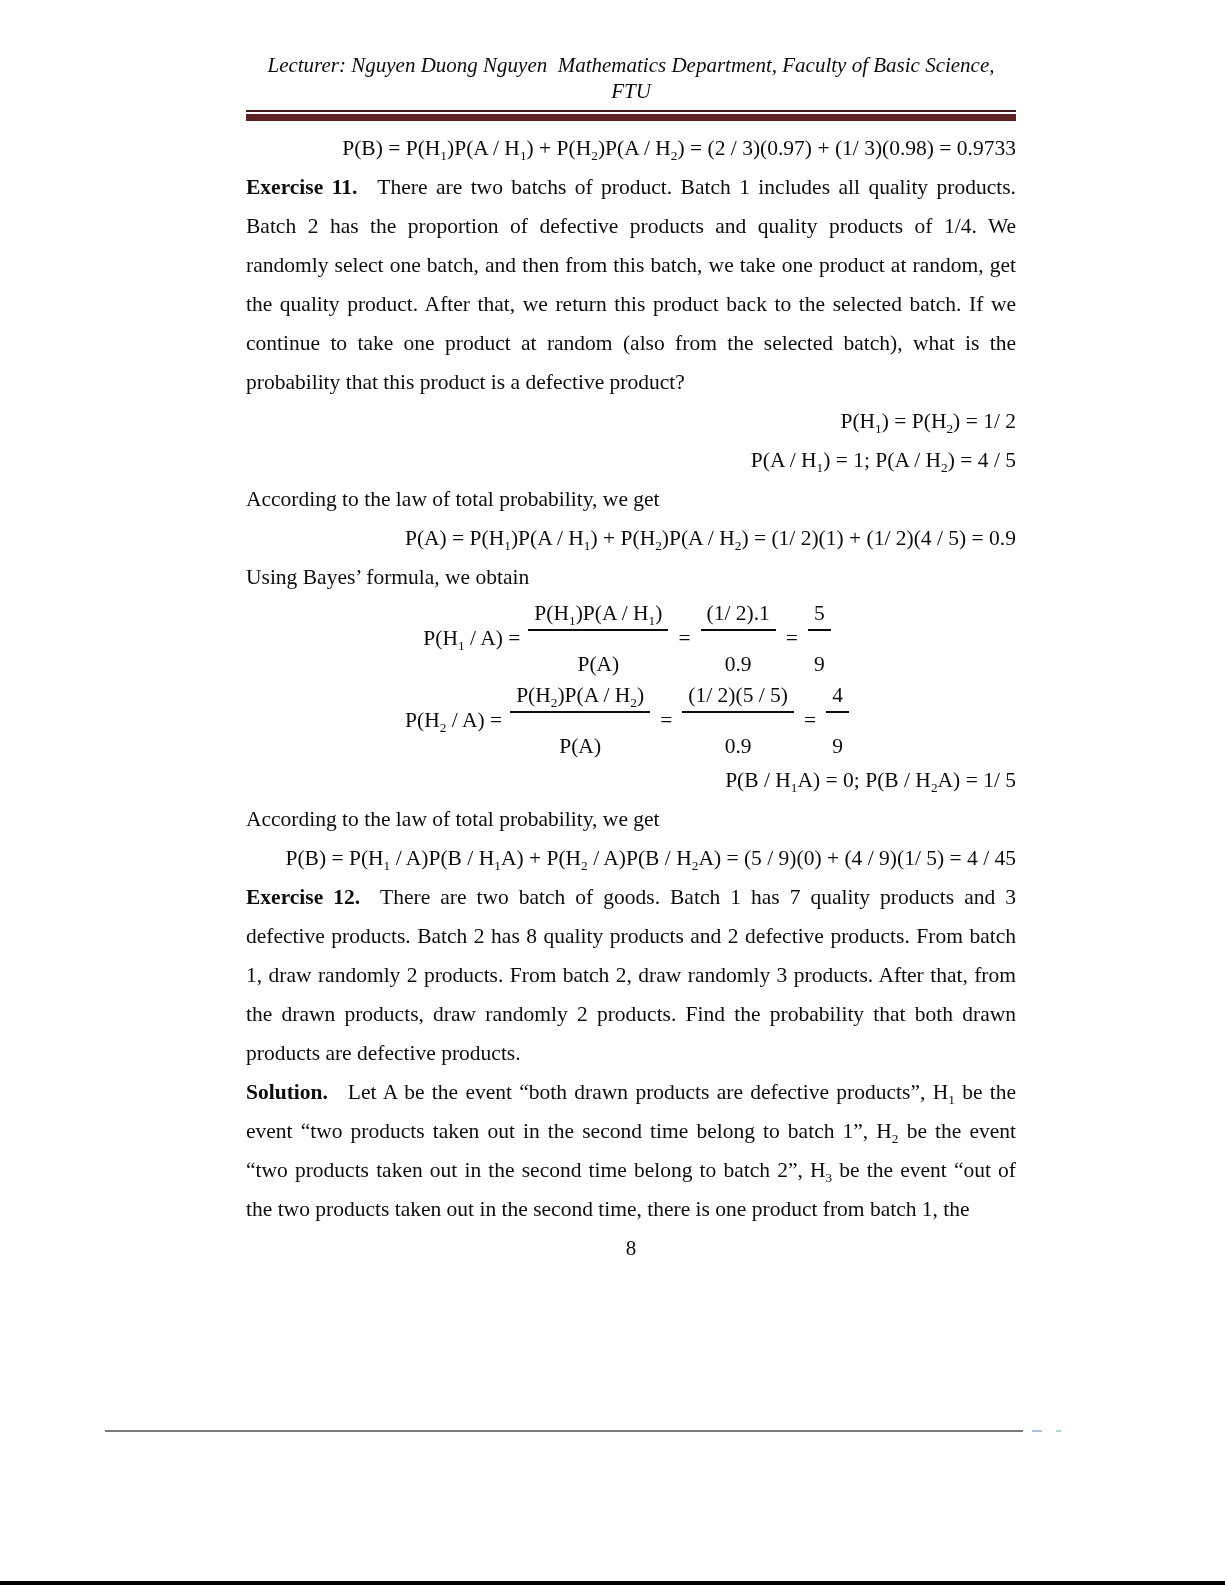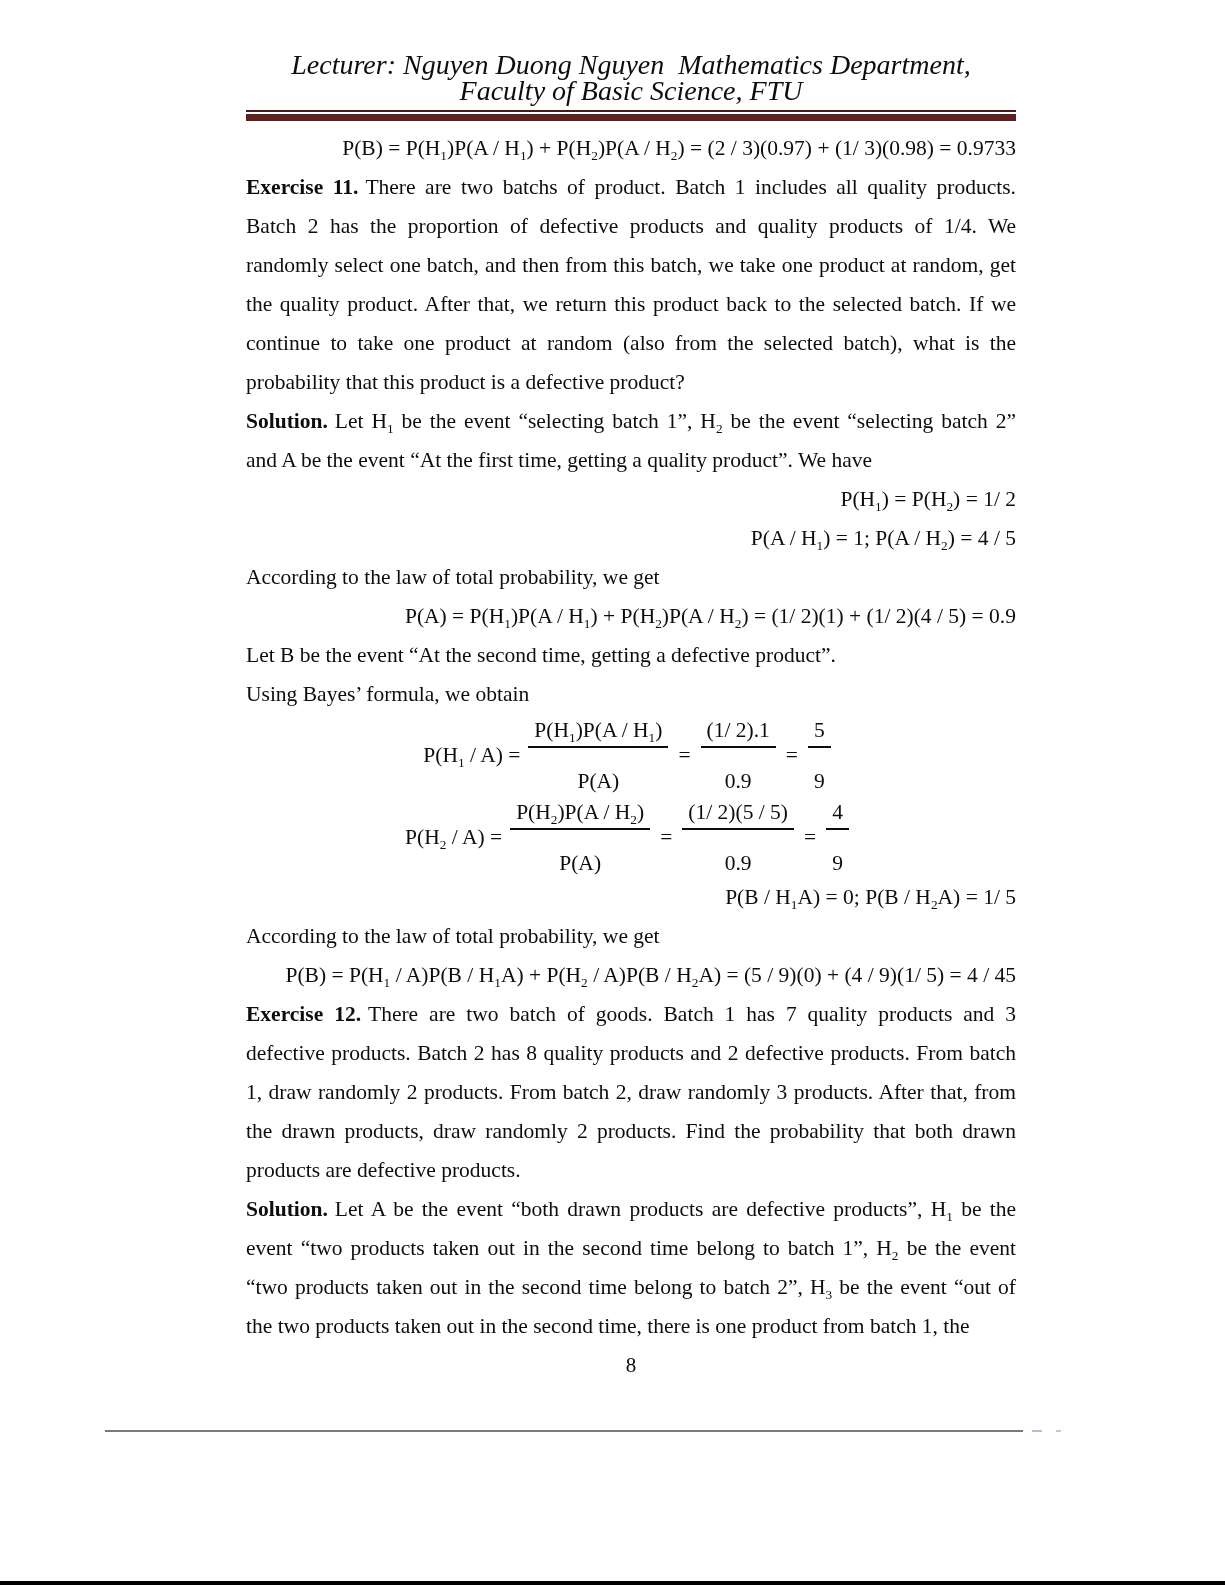--- a/index.html
+++ b/index.html
@@ -1,24 +1,24 @@
 <!DOCTYPE html>
 <html><head>
 <meta charset="utf-8">
 <style>
   html,body{margin:0;padding:0;background:#ffffff;}
   .page{position:relative;width:1225px;height:1585px;background:#ffffff;overflow:hidden;
         font-family:"Liberation Serif","DejaVu Serif",serif;color:#0d0d0d;}
   .column{position:absolute;left:246px;top:0;width:770px;}
-  .header-line{margin-top:52px;text-align:center;font-style:italic;font-size:28px;line-height:26px;white-space:pre-wrap;}
+  .header-line{margin-top:52px;text-align:center;font-style:italic;font-size:21px;line-height:26px;white-space:pre-wrap;}
   .rule-thin{height:2px;background:#451a1a;margin-top:6px;}
   .rule-thick{height:7px;background:#5c2222;margin-top:2px;}
   .content{margin-top:8px;font-size:21.5px;line-height:39px;}
   .para{margin:0;text-align:justify;}
-  .lead{font-weight:700;margin-right:7px;}
+  .lead{font-weight:700;margin-right:20px;}
   .formula{margin:0;text-align:right;}
   .eqrow{display:flex;justify-content:center;align-items:center;height:82px;}
   .frac{display:inline-flex;flex-direction:column;align-items:center;line-height:26px;margin:0 8px;text-align:center;}
   .frac .num{border-bottom:2px solid #0d0d0d;padding:0 6px 3px;}
   .frac .den{padding-top:20px;}
   .eqsign{margin:0 2px;}
   sub{font-size:0.62em;line-height:0;}
   .pagenum{text-align:center;font-size:21px;line-height:39px;margin:0;}
   .footer-divider{position:absolute;left:105px;top:1430px;width:918px;height:2px;background:#7a7a7a;}
   .artifact-1{position:absolute;left:1032px;top:1430px;width:10px;height:2px;background:#8fa3c8;opacity:.7;}
@@ -34,30 +34,28 @@
     <div class="header-line">Lecturer: Nguyen Duong Nguyen  Mathematics Department, Faculty of Basic Science, FTU</div>
     <div class="rule-thin"></div>
     <div class="rule-thick"></div>
 
     <div class="content">
 
       <p class="formula">P(B) = P(H<sub>1</sub>)P(A / H<sub>1</sub>) + P(H<sub>2</sub>)P(A / H<sub>2</sub>) = (2 / 3)(0.97) + (1/ 3)(0.98) = 0.9733</p>
 
       <p class="para"><span class="lead">Exercise 11.</span><span>There are two batchs of product. Batch 1 includes all quality products. Batch 2 has the proportion of defective products and quality products of 1/4. We randomly select one batch, and then from this batch, we take one product at random, get the quality product. After that, we return this product back to the selected batch. If we continue to take one product at random (also from the selected batch), what is the probability that this product is a defective product?</span></p>
 
-      <p class="para"><span class="lead">Solution.</span><span>Let H<sub>1</sub> be the event “selecting batch 1”, H<sub>2</sub> be the event “selecting batch 2” and A be the event “At the first time, getting a quality product”. We have</span></p>
 
       <p class="formula">P(H<sub>1</sub>) = P(H<sub>2</sub>) = 1/ 2</p>
       <p class="formula">P(A / H<sub>1</sub>) = 1; P(A / H<sub>2</sub>) = 4 / 5</p>
 
       <p class="para">According to the law of total probability, we get</p>
 
       <p class="formula">P(A) = P(H<sub>1</sub>)P(A / H<sub>1</sub>) + P(H<sub>2</sub>)P(A / H<sub>2</sub>) = (1/ 2)(1) + (1/ 2)(4 / 5) = 0.9</p>
 
-      <p class="para">Let B be the event “At the second time, getting a defective product”.</p>
       <p class="para">Using Bayes’ formula, we obtain</p>
 
       <div class="eqrow">
         <span>P(H<sub>1</sub> / A) =</span>
         <span class="frac">
             <span class="num">P(H<sub>1</sub>)P(A / H<sub>1</sub>)</span>
             <span class="den">P(A)</span>
           </span>
         <span class="eqsign">=</span>
         <span class="frac">

